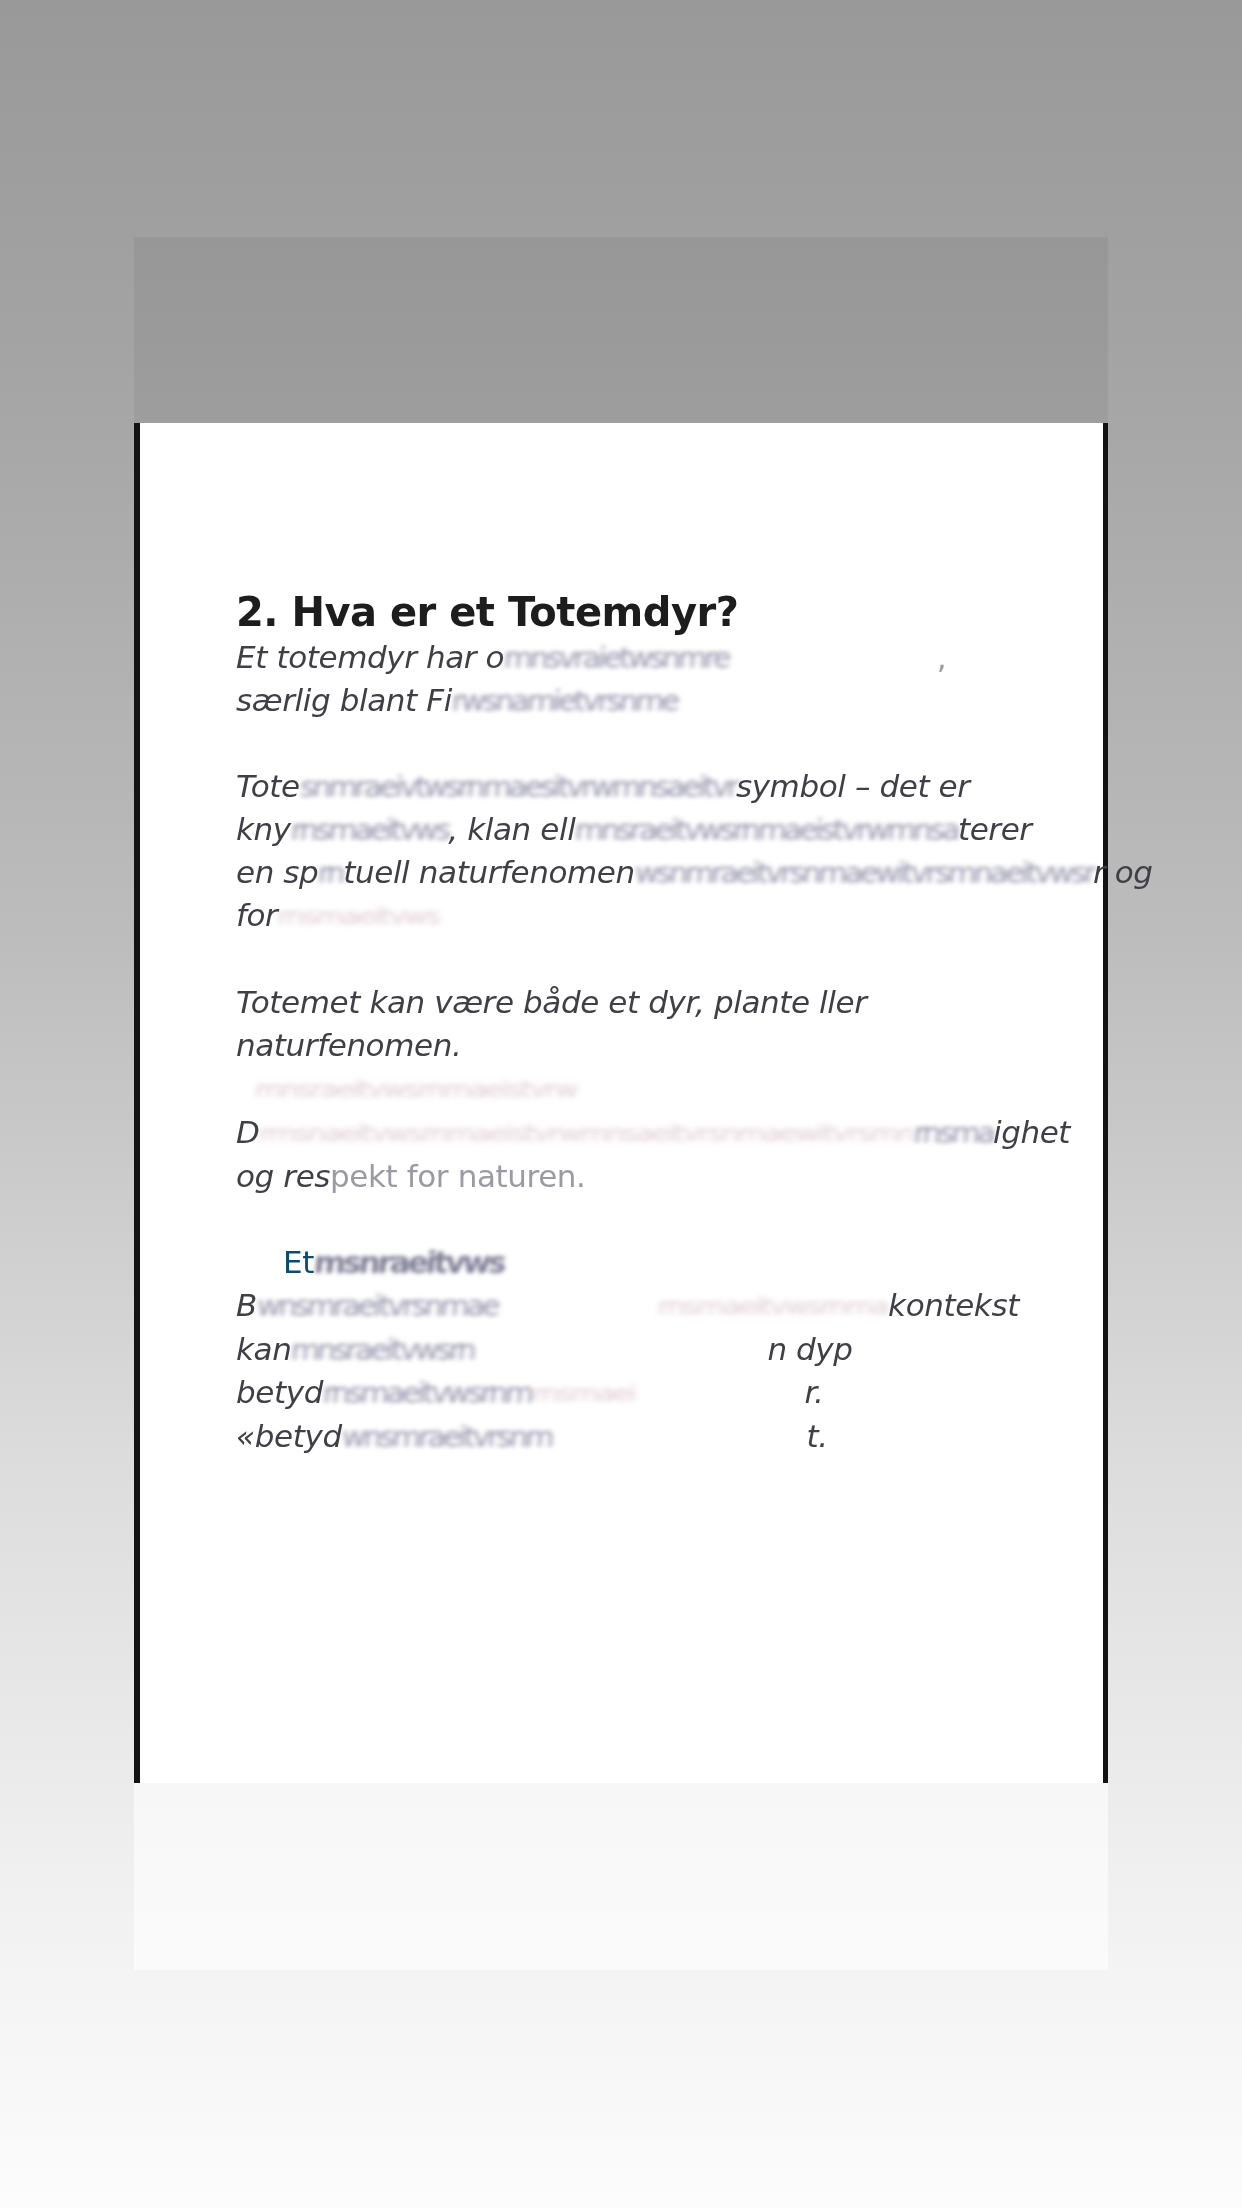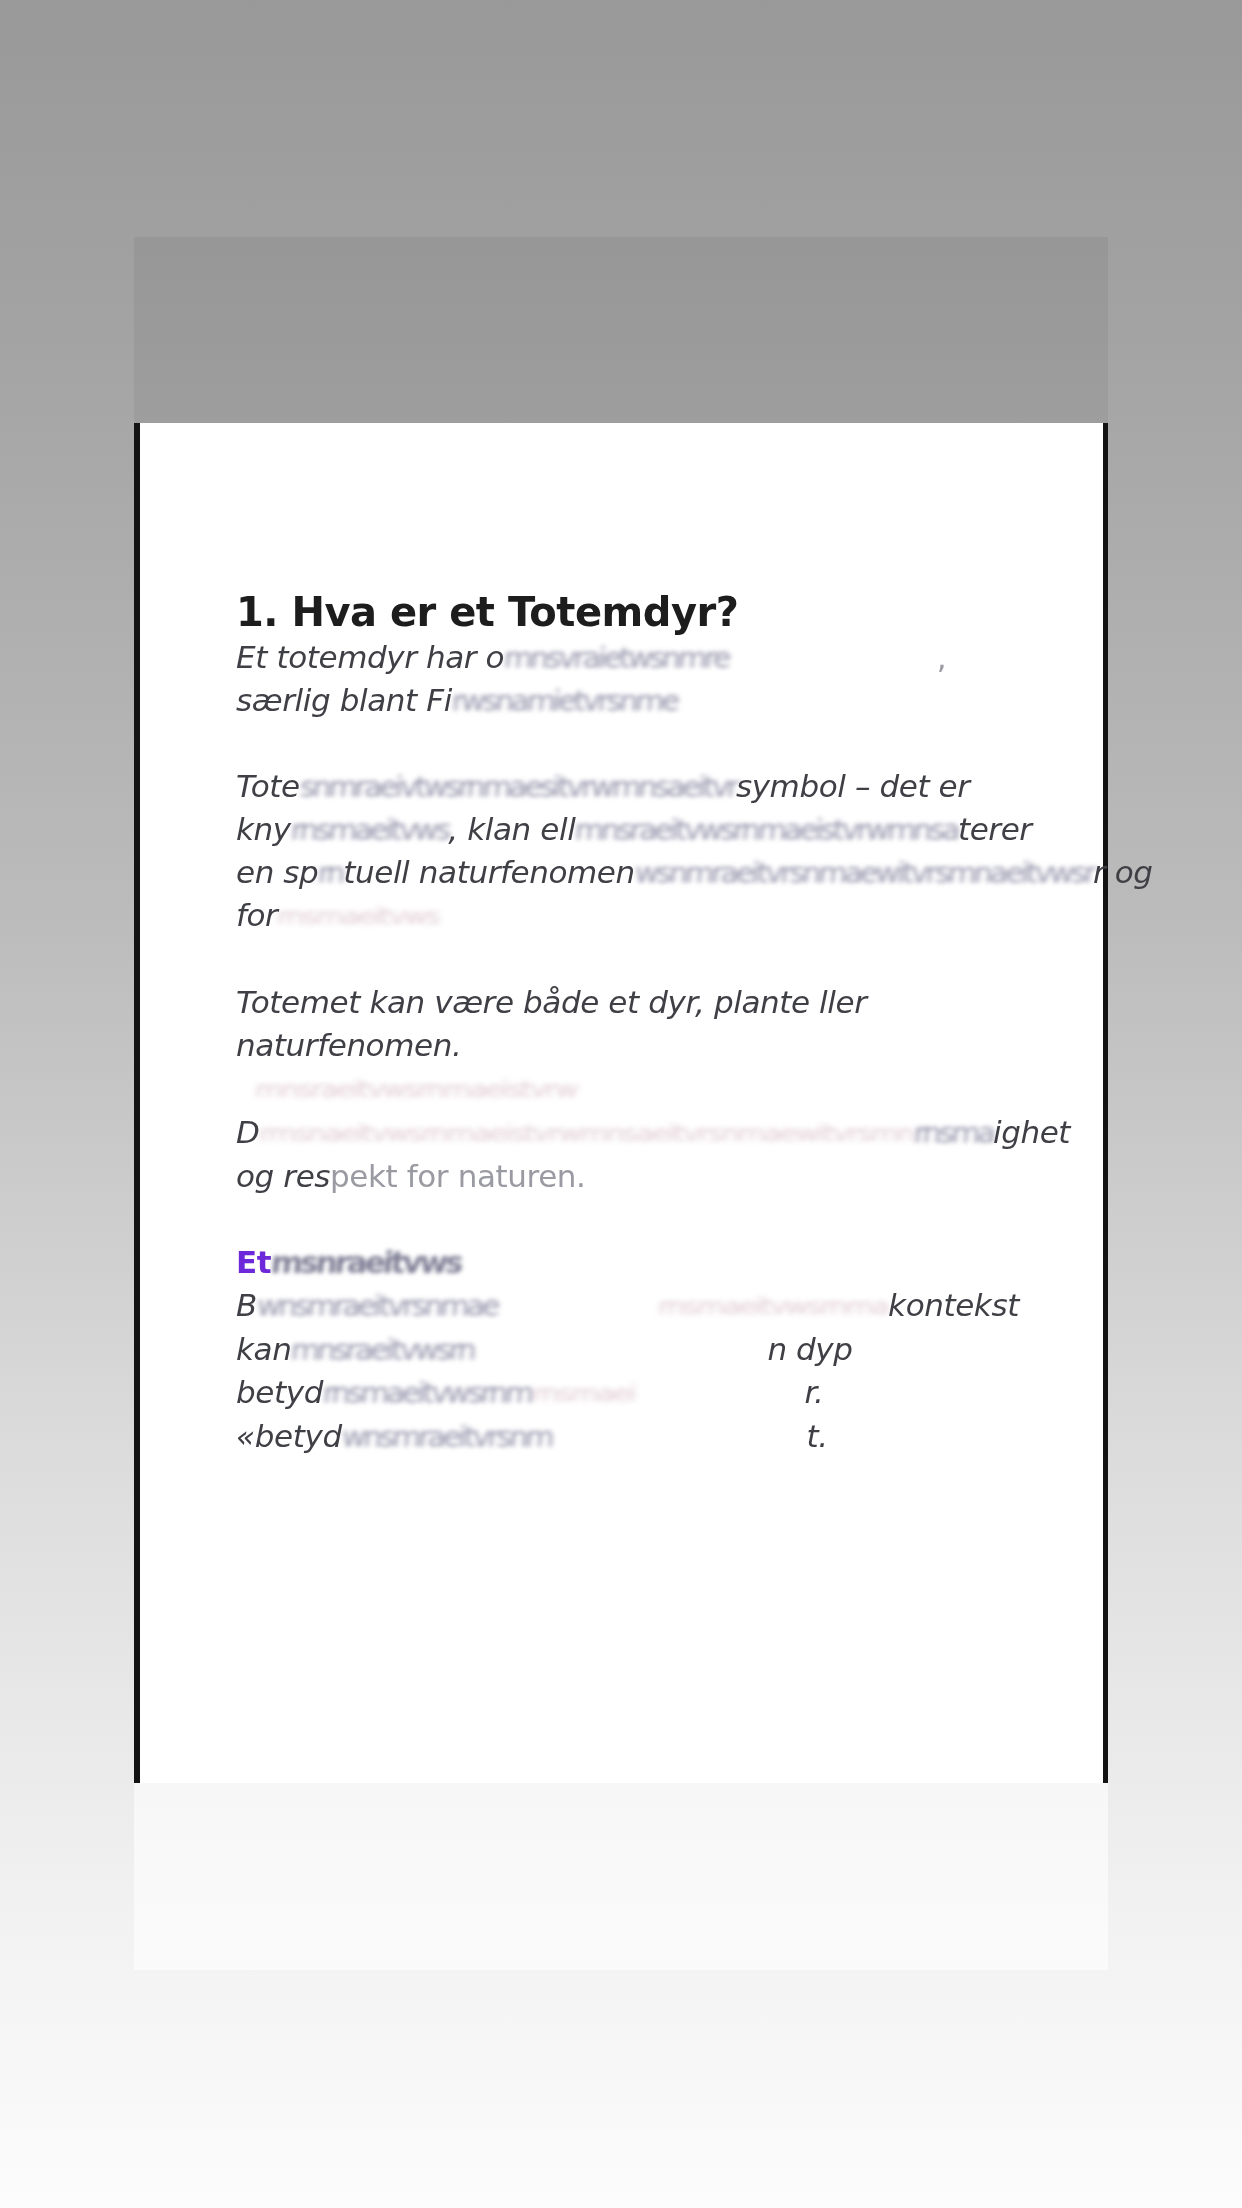--- a/index.html
+++ b/index.html
@@ -27,21 +27,21 @@
     margin:0;padding:0;font-size:40px;line-height:48px;font-weight:700;
     color:#1d1d1d;font-family:"DejaVu Sans","Liberation Sans",sans-serif;
     white-space:nowrap;letter-spacing:-0.5px;
   }
   .line{
     min-height:43px;line-height:43px;font-size:31px;color:#3f3f46;
     white-space:nowrap;letter-spacing:-0.4px;
   }
   .line span{display:inline-block;vertical-align:baseline;}
   .seg-t{color:#3f3f46;font-style:italic;}
-  .seg-b{font-weight:700;color:#6d28d9;}
+  .seg-b{font-weight:400;color:#0c4a6e;margin-left:47px;}
   .seg-f{color:#9a9aa2;filter:blur(0.6px);}
   .seg-s{
     color:rgba(62,60,102,0.55);filter:blur(2.4px);
     letter-spacing:-3px;font-size:30px;transform:skewX(-4deg) scaleY(0.92);
   }
   .seg-sd{
     color:rgba(48,48,86,0.62);filter:blur(2.1px);font-weight:700;
     letter-spacing:-3px;font-size:31px;transform:skewX(-5deg) scaleY(0.95);
   }
   .seg-sf{
@@ -51,21 +51,21 @@
   .seg-g{color:transparent;}
 </style>
 </head>
 <body>
 
 <div class="canvas">
   <div class="photo">
     <div class="band-top"></div>
     <div class="doc-page">
       <div class="content">
-        <h2 class="heading">1. Hva er et Totemdyr?</h2>
+        <h2 class="heading">2. Hva er et Totemdyr?</h2>
         <div id="lines">
             <div class="line"><span class="seg-t">Et totemdyr har o</span><span class="seg-s">mnsvraietwsnmre</span><span class="seg-g">&nbsp;&nbsp;&nbsp;&nbsp;&nbsp;&nbsp;&nbsp;&nbsp;&nbsp;&nbsp;&nbsp;&nbsp;&nbsp;&nbsp;&nbsp;&nbsp;&nbsp;&nbsp;&nbsp;&nbsp;&nbsp;&nbsp;</span><span class="seg-f">,</span></div>
             <div class="line"><span class="seg-t">særlig blant Fi</span><span class="seg-s">rwsnamietvrsnme</span></div>
             <div class="line"></div>
             <div class="line"><span class="seg-t">Tote</span><span class="seg-s">snmraeivtwsrnmaesitvrwmnsaeitvr</span><span class="seg-t">symbol – det er</span></div>
             <div class="line"><span class="seg-t">kny</span><span class="seg-s">rnsmaeitvws</span><span class="seg-t">, klan ell</span><span class="seg-s">mnsraeitvwsrnmaeistvrwmnsa</span><span class="seg-t">terer</span></div>
             <div class="line"><span class="seg-t">en sp</span><span class="seg-s">rn</span><span class="seg-t">tuell naturfenomen</span><span class="seg-s">wsnmraeitvrsnmaewitvrsmnaeitvwsr</span><span class="seg-t">r og</span></div>
             <div class="line"><span class="seg-t">for</span><span class="seg-sf">rnsmaeitvws</span></div>
             <div class="line"></div>
             <div class="line"><span class="seg-t">Totemet kan være både et dyr, plante ller</span></div>

